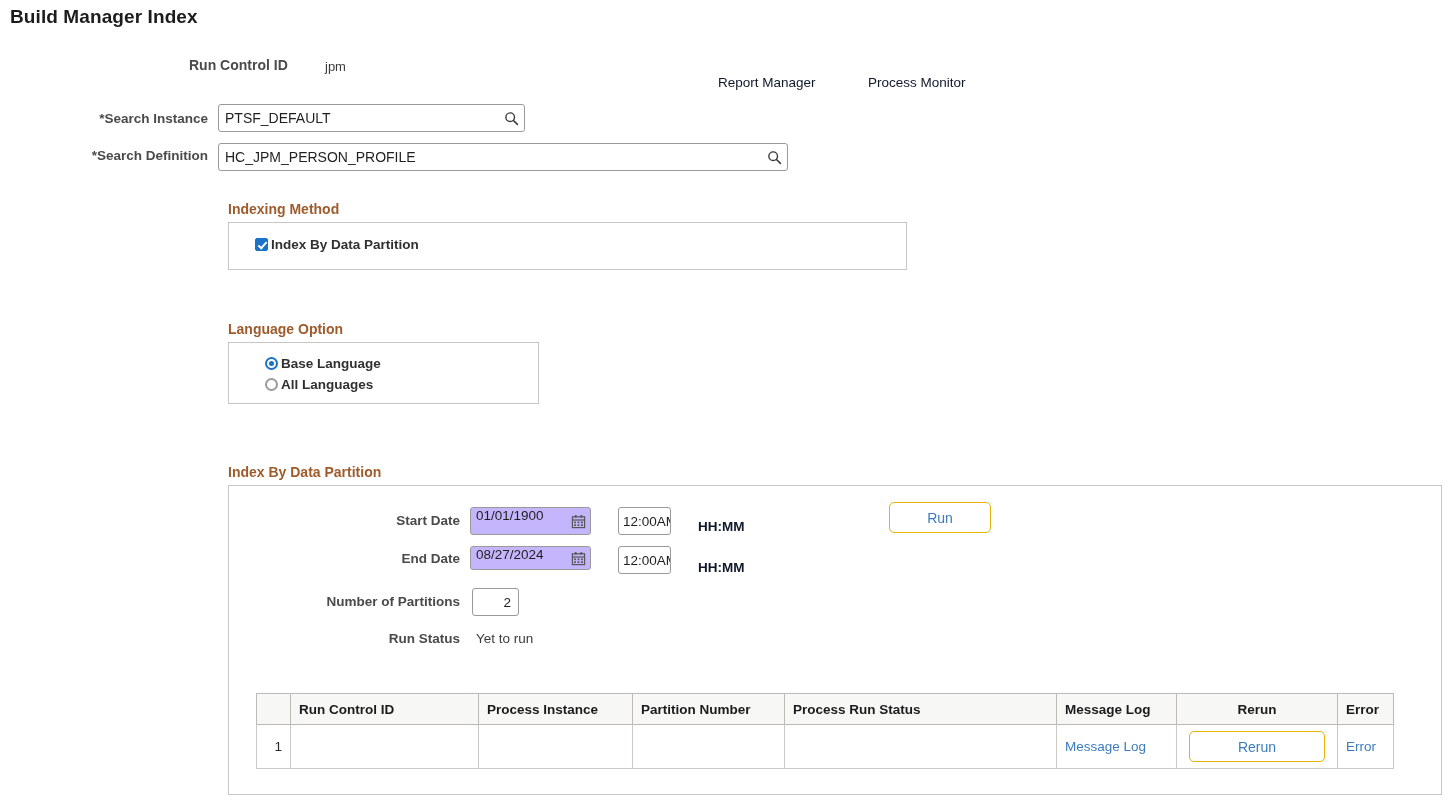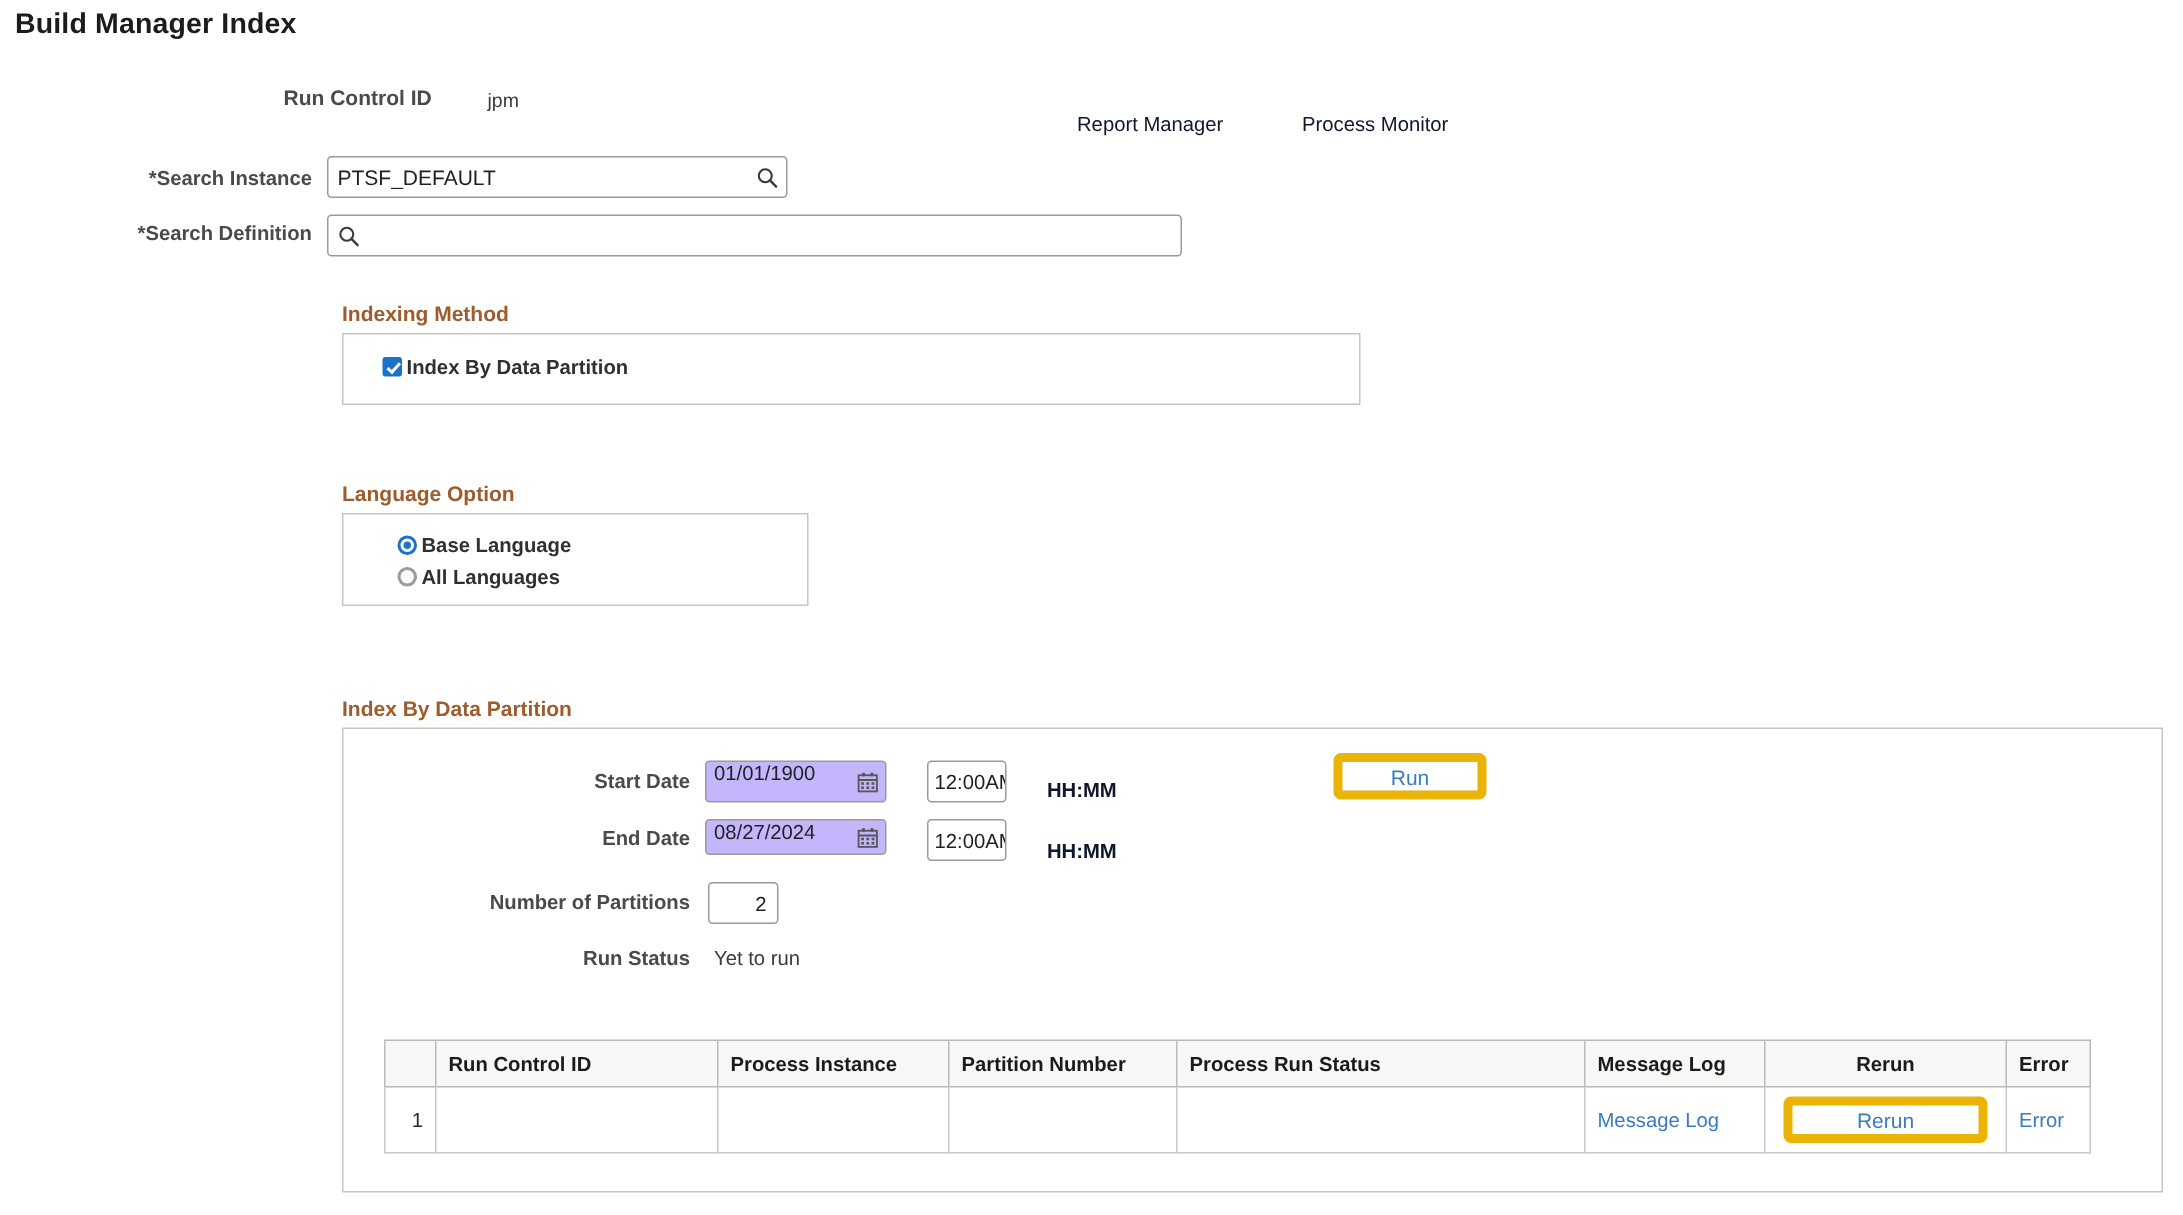--- a/index.html
+++ b/index.html
@@ -136,21 +136,21 @@
     position: absolute; background: #fff; border: 1px solid #9a9a9a;
     border-radius: 3px; display: flex; align-items: center;
     justify-content: flex-end;
   }
   .numbox .val {
     font-size: 13.5px; color: #1f1f1f; padding-right: 7px; white-space: nowrap;
   }
 
   
   .btn {
-    background: #ffffff; border: 6px solid #eab308; border-radius: 5px;
+    background: #ffffff; border: 1px solid #eab308; border-radius: 5px;
     color: #3a7cbe; font-size: 14px; font-family: "Liberation Sans", sans-serif;
     display: flex; align-items: center; justify-content: center;
     cursor: pointer; white-space: nowrap;
   }
   .run-btn { position: absolute; left: 889px; top: 502px; width: 102px; height: 31px; }
 
   
   .grid {
     position: absolute; left: 256px; top: 693px;
     border-collapse: collapse; border: 1px solid #bdbab5;
@@ -198,20 +198,21 @@
         <circle cx="6.6" cy="6.6" r="4.6" fill="none" stroke="#3a3a3a" stroke-width="1.5"></circle>
         <line x1="10.1" y1="10.1" x2="14.3" y2="14.3" stroke="#3a3a3a" stroke-width="1.7" stroke-linecap="round"></line>
       </svg>
     </span>
   </div>
 
   <div class="fld-label" style="left:52px; top:148px; width:156px;">
     <span class="req-star">*</span><span>Search Definition</span>
   </div>
   <div class="txtbox" style="left:218px; top:143px; width:570px; height:28px;">
+    <span class="val">HC_JPM_PERSON_PROFILE</span>
     <span class="mag">
       <svg width="15" height="15" viewBox="0 0 16 16">
         <circle cx="6.6" cy="6.6" r="4.6" fill="none" stroke="#3a3a3a" stroke-width="1.5"></circle>
         <line x1="10.1" y1="10.1" x2="14.3" y2="14.3" stroke="#3a3a3a" stroke-width="1.7" stroke-linecap="round"></line>
       </svg>
     </span>
   </div>
 
   <div class="grp-head" style="left:228px; top:201px;">Indexing Method</div>
   <div class="grp-box" style="left:228px; top:222px; width:679px; height:48px;">

